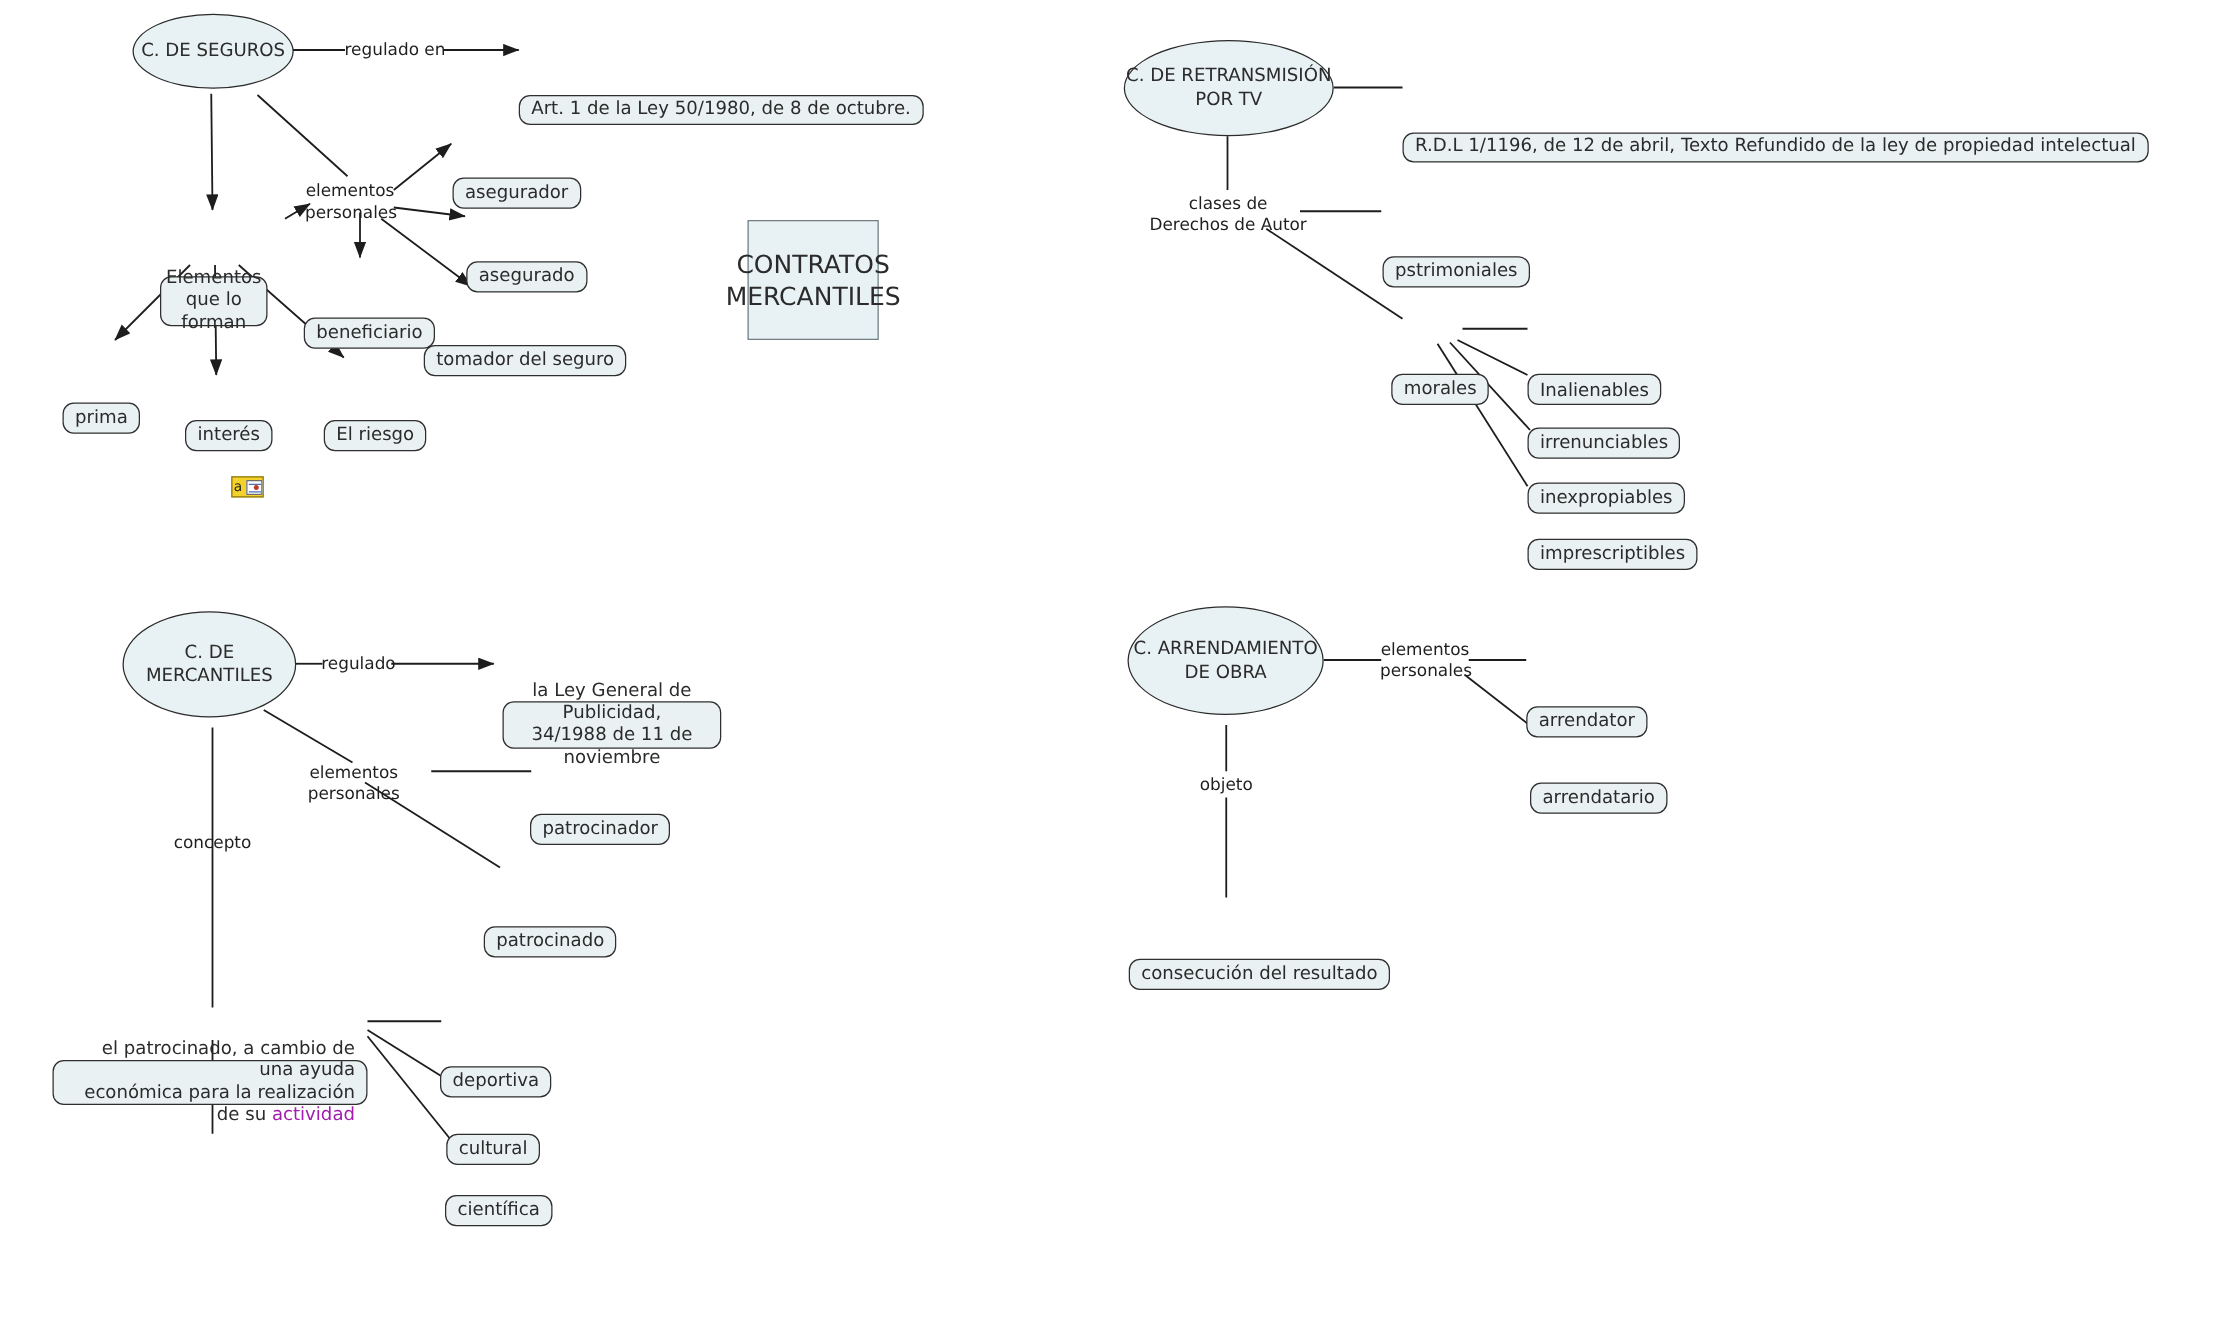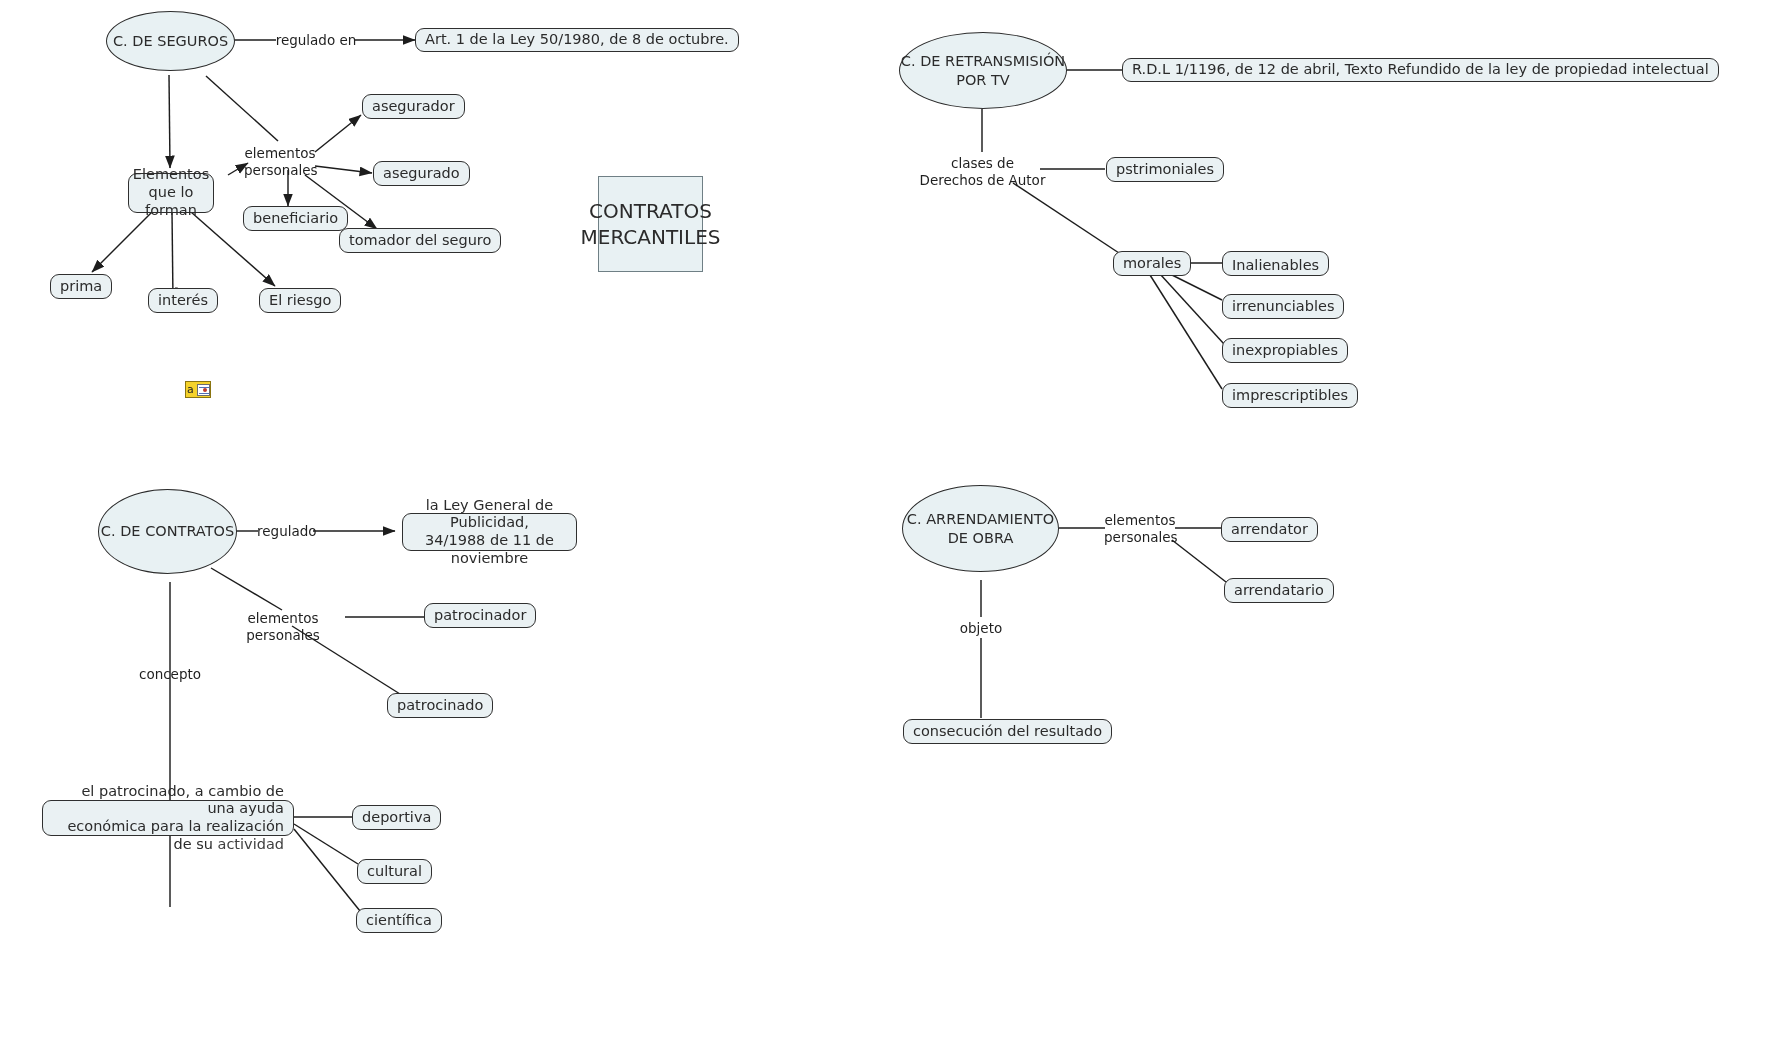--- a/index.html
+++ b/index.html
@@ -17,20 +17,21 @@
   .box{
     background:#eaf1f3;
     border:1.3px solid #2f2f2f;
     border-radius:9px;
     display:flex;align-items:center;justify-content:center;
     text-align:center;
     font-size:14.5px;
     line-height:1.22;
     padding:0 9px;
     white-space:nowrap;
+    margin-top:48px;
   }
   .box.wrap{white-space:normal;}
 
   
   .ellipse{
     background:#e8f1f3;
     border:1.5px solid #2b2b2b;
     border-radius:50%;
     display:flex;align-items:center;justify-content:center;
     text-align:center;
@@ -52,21 +53,21 @@
   
   .linklabel{
     position:absolute;
     font-size:13.5px;
     line-height:1.25;
     text-align:center;
     white-space:pre-line;
     color:#1f1f1f;
   }
 
-  .red{color:#404040;}
+  .red{color:#a21caf;}
 
   .note-icon{
     position:absolute;
     width:26px;height:17px;
     background:#f5d22a;
     border:1px solid #8a7410;
     box-sizing:border-box;
   }
   .note-icon .ni-a{
     position:absolute;left:1px;top:1px;font-size:11px;line-height:13px;
@@ -223,21 +224,21 @@
 
   <div class="node box" style="left:1222px;top:338px;height:25px;">
     <span>inexpropiables</span>
   </div>
 
   <div class="node box" style="left:1222px;top:383px;height:25px;">
     <span>imprescriptibles</span>
   </div>
 
   <div class="node ellipse" style="left:98px;top:489px;width:139px;height:85px;">
-    <span>C. DE CONTRATOS</span>
+    <span>C. DE MERCANTILES</span>
   </div>
 
   <div class="linklabel" style="left:257px;top:523px;width:58px;">regulado</div>
 
   <div class="node box wrap" style="left:402px;top:513px;width:175px;height:38px;">
     <span style="white-space:pre-line;">la Ley General de Publicidad,
 34/1988 de 11 de noviembre</span>
   </div>
 
   <div class="linklabel" style="left:220px;top:610px;width:126px;">elementos personales</div>

